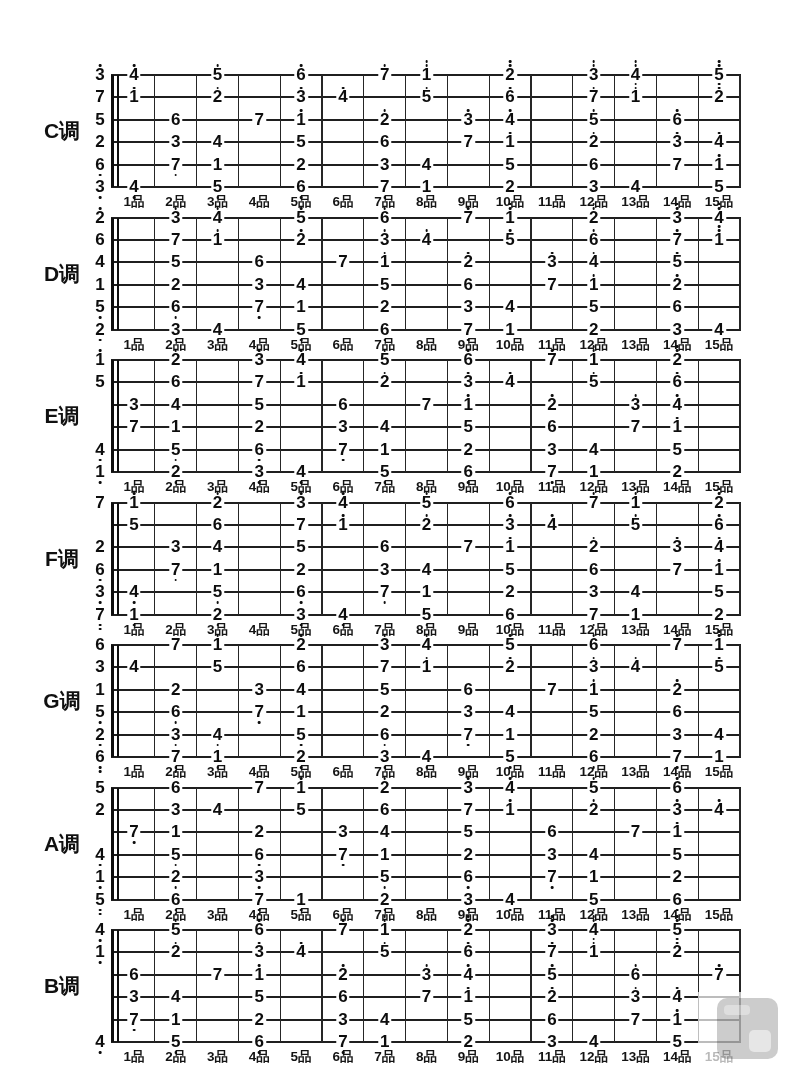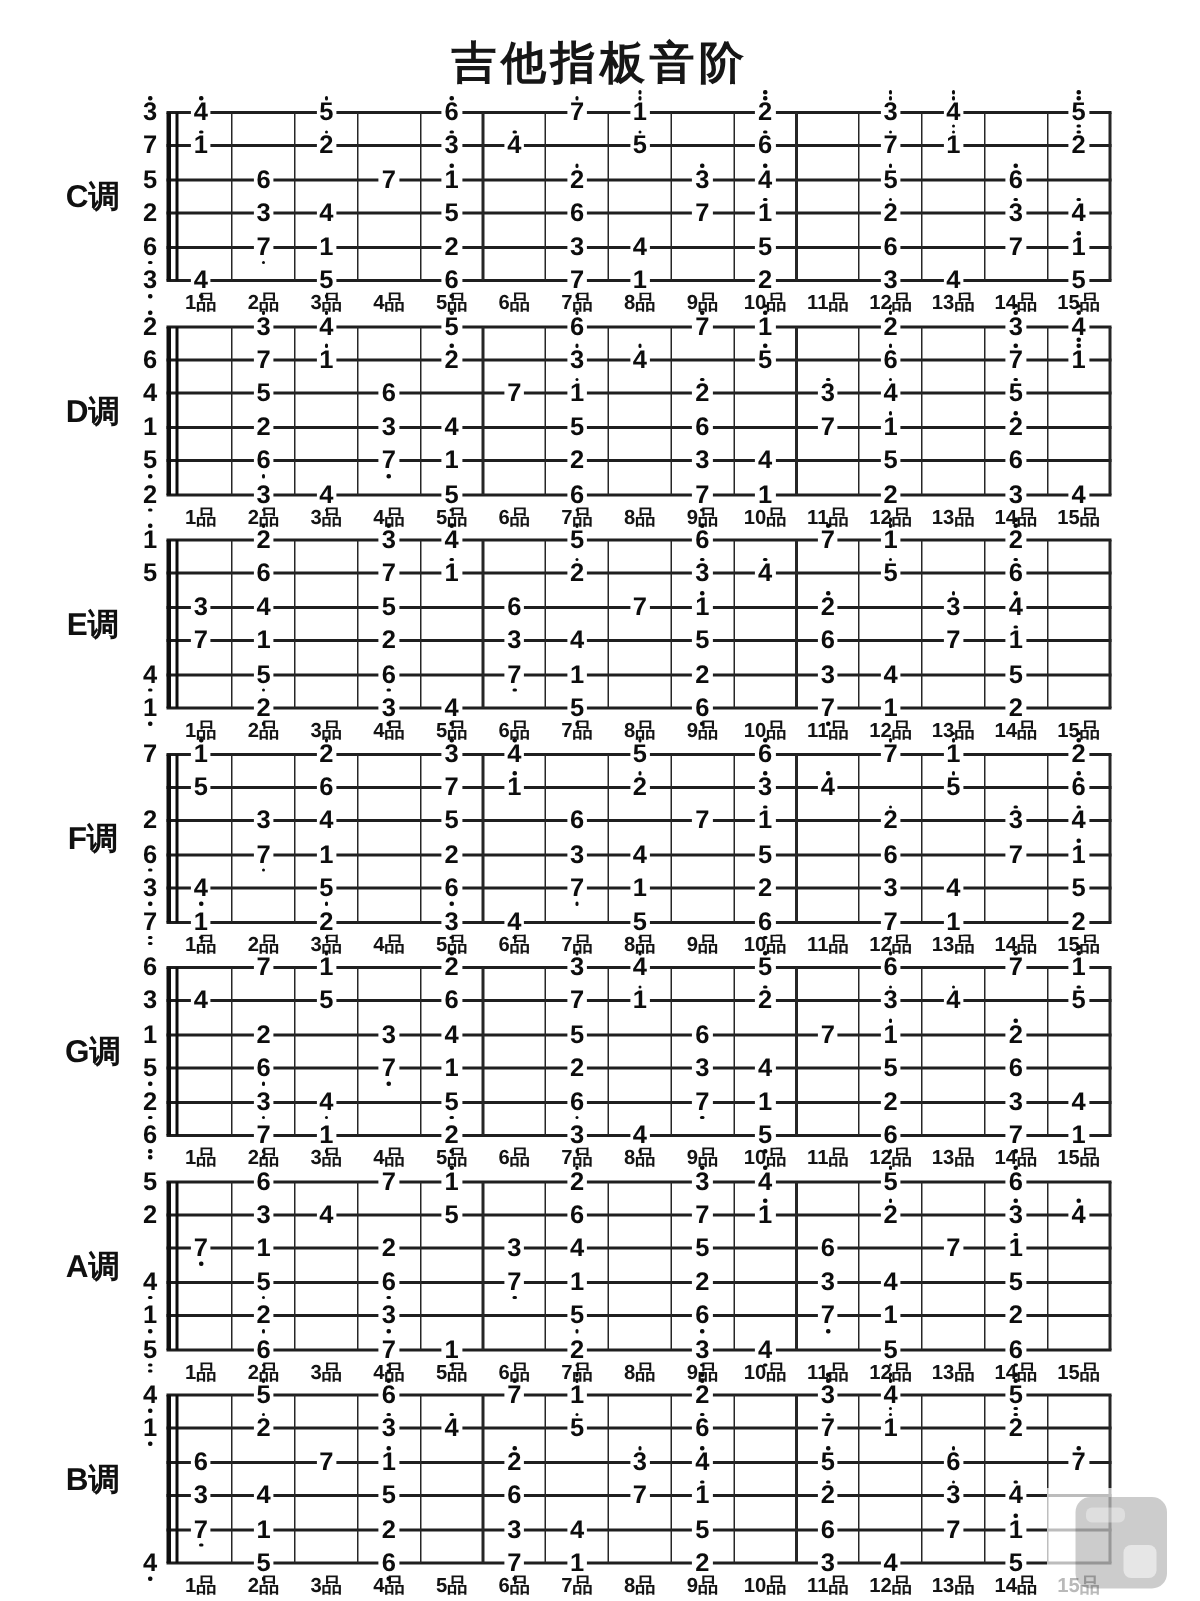--- a/index.html
+++ b/index.html
@@ -49,21 +49,20 @@
   }
   .watermark-logo::before{
     content:"";position:absolute;left:7px;top:7px;width:26px;height:10px;
     border-radius:4px;background:rgba(255,255,255,0.35);
   }
 </style>
 </head>
 <body>
 
 <div id="board">
-  <div class="title">吉他指板音阶</div>
   <div class="watermark-mask"></div>
   <div class="watermark-logo"></div>
 <div class="section">
       <div class="key-label" style="left: 62px; top: 131px;">C调</div>
       <div class="hline" style="left: 111px; width: 630px; top: 74px;"></div>
       <div class="hline" style="left: 111px; width: 630px; top: 96.4px;"></div>
       <div class="hline" style="left: 111px; width: 630px; top: 118.8px;"></div>
       <div class="hline" style="left: 111px; width: 630px; top: 141.2px;"></div>
       <div class="hline" style="left: 111px; width: 630px; top: 163.6px;"></div>
       <div class="hline" style="left: 111px; width: 630px; top: 186px;"></div>

